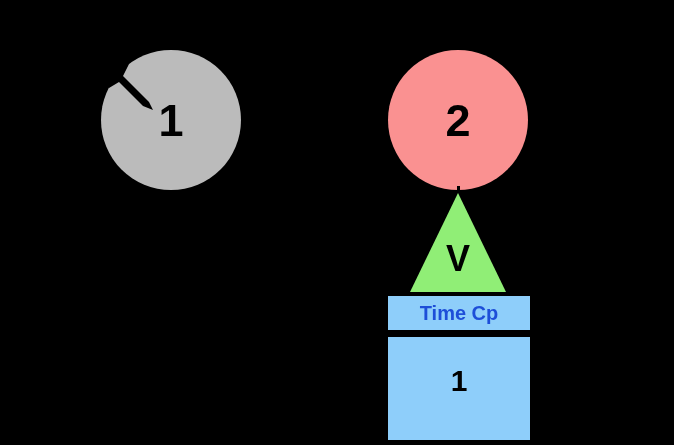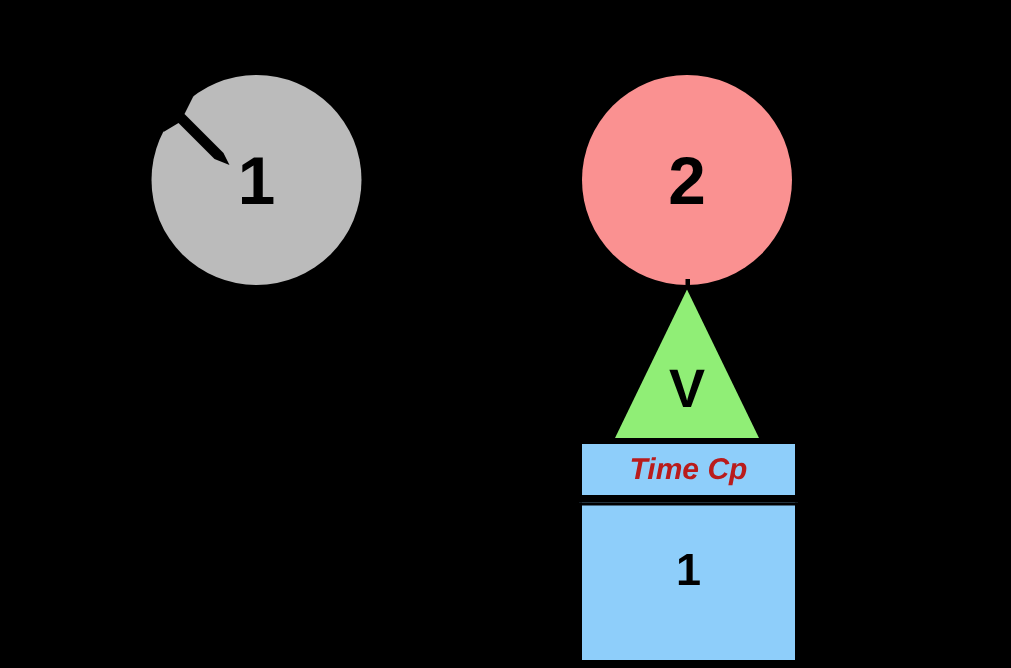--- a/index.html
+++ b/index.html
@@ -104,23 +104,22 @@
     width: 146px;
     height: 38px;
     background: #8ecefa;
     border: 2px solid #000000;
     display: flex;
     align-items: center;
     justify-content: center;
     font-family: "Liberation Sans", sans-serif;
     font-weight: bold;
     font-size: 20px;
-    color: #b91c1c;
+    color: #1d4ed8;
     user-select: none;
-    font-style: italic;
   }
   .tbl-body {
     box-sizing: border-box;
     margin-top: 3px;
     width: 146px;
     height: 105px;
     background: #8ecefa;
     border: 2px solid #000000;
     border-bottom: none;
     display: flex;

